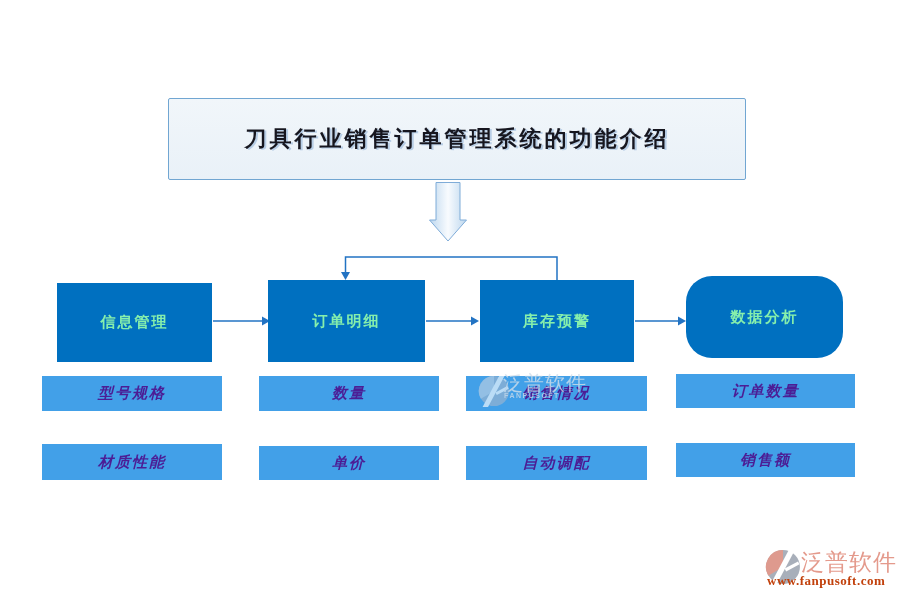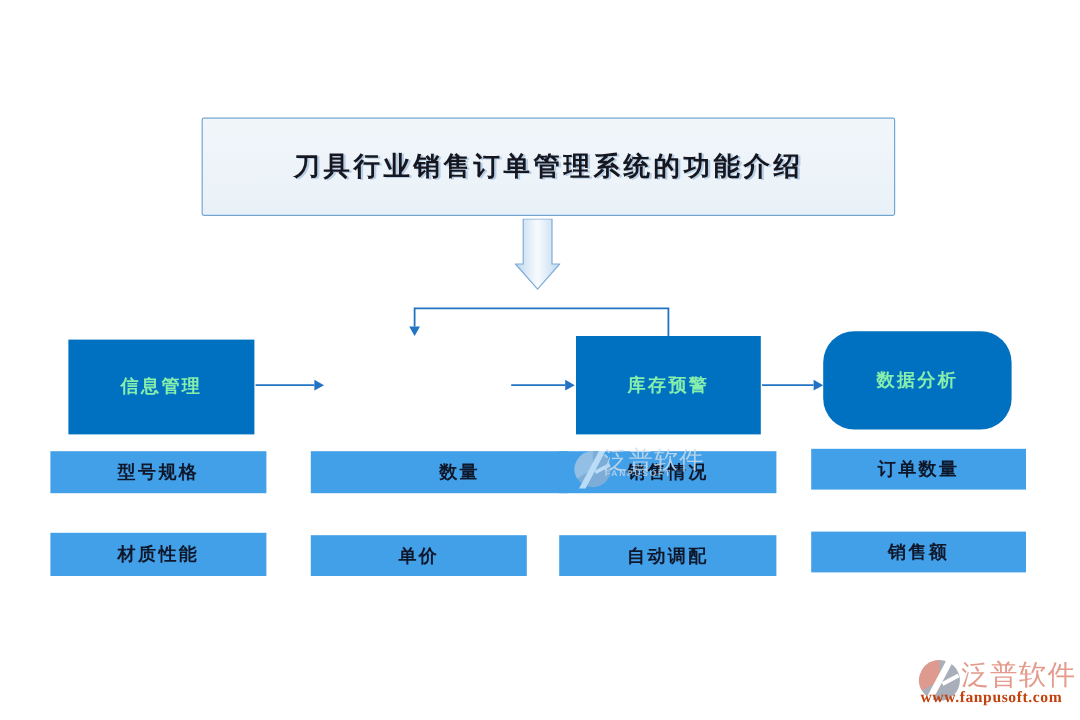--- a/index.html
+++ b/index.html
@@ -27,27 +27,27 @@
     position:absolute;background:#0070C0;color:#86efac;
     font-size:15px;font-weight:bold;letter-spacing:2px;
     display:flex;align-items:center;justify-content:center;
   }
   #hdr1{left:57px;top:283px;width:155px;height:79px;}
   #hdr2{left:268px;top:280px;width:157px;height:82px;}
   #hdr3{left:480px;top:280px;width:154px;height:82px;}
   #hdr4{left:686px;top:276px;width:157px;height:82px;border-radius:26px;}
   
   .sub{
-    position:absolute;background:#42A0E8;color:#0f172a;
+    position:absolute;background:#42A0E8;color:#4c1d95;
     font-size:15px;font-weight:bold;letter-spacing:2px;
-    display:flex;align-items:center;justify-content:center;
+    display:flex;align-items:center;justify-content:center;font-style:italic;
   }
   #sub11{left:42px;top:376px;width:180px;height:35px;}
   #sub12{left:42px;top:444px;width:180px;height:36px;}
-  #sub21{left:259px;top:376px;width:180px;height:35px;padding-left:34px;}
+  #sub21{left:259px;top:376px;width:180px;height:35px;}
   #sub22{left:259px;top:446px;width:180px;height:34px;}
   #sub31{left:466px;top:376px;width:181px;height:35px;}
   #sub32{left:466px;top:446px;width:181px;height:34px;}
   #sub41{left:676px;top:374px;width:179px;height:34px;}
   #sub42{left:676px;top:443px;width:179px;height:34px;}
   
   .wm-center{position:absolute;left:477px;top:366px;pointer-events:none;z-index:5;opacity:0.85;}
   .wm-center .wm-icon{position:absolute;left:1px;top:9px;width:32px;height:32px;opacity:0.75;}
   .wm-center .wm-brand{
     position:absolute;left:26px;top:4px;width:120px;font-size:20px;letter-spacing:1px;
@@ -100,20 +100,23 @@
       <polygon points="262,316.5 262,325.5 270,321"></polygon>
       <polygon points="471,316.5 471,325.5 479,321"></polygon>
       <polygon points="678,316.5 678,325.5 686,321"></polygon>
       <polygon points="341,272 350,272 345.5,280"></polygon>
     </g>
   </svg>
 
   <div class="hdr" id="hdr1">
     <span>信息管理</span>
   </div>
+  <div class="hdr" id="hdr2">
+    <span>订单明细</span>
+  </div>
   <div class="hdr" id="hdr3">
     <span>库存预警</span>
   </div>
   <div class="hdr" id="hdr4">
     <span>数据分析</span>
   </div>
 
   <div class="sub" id="sub11">
     <span>型号规格</span>
   </div>

